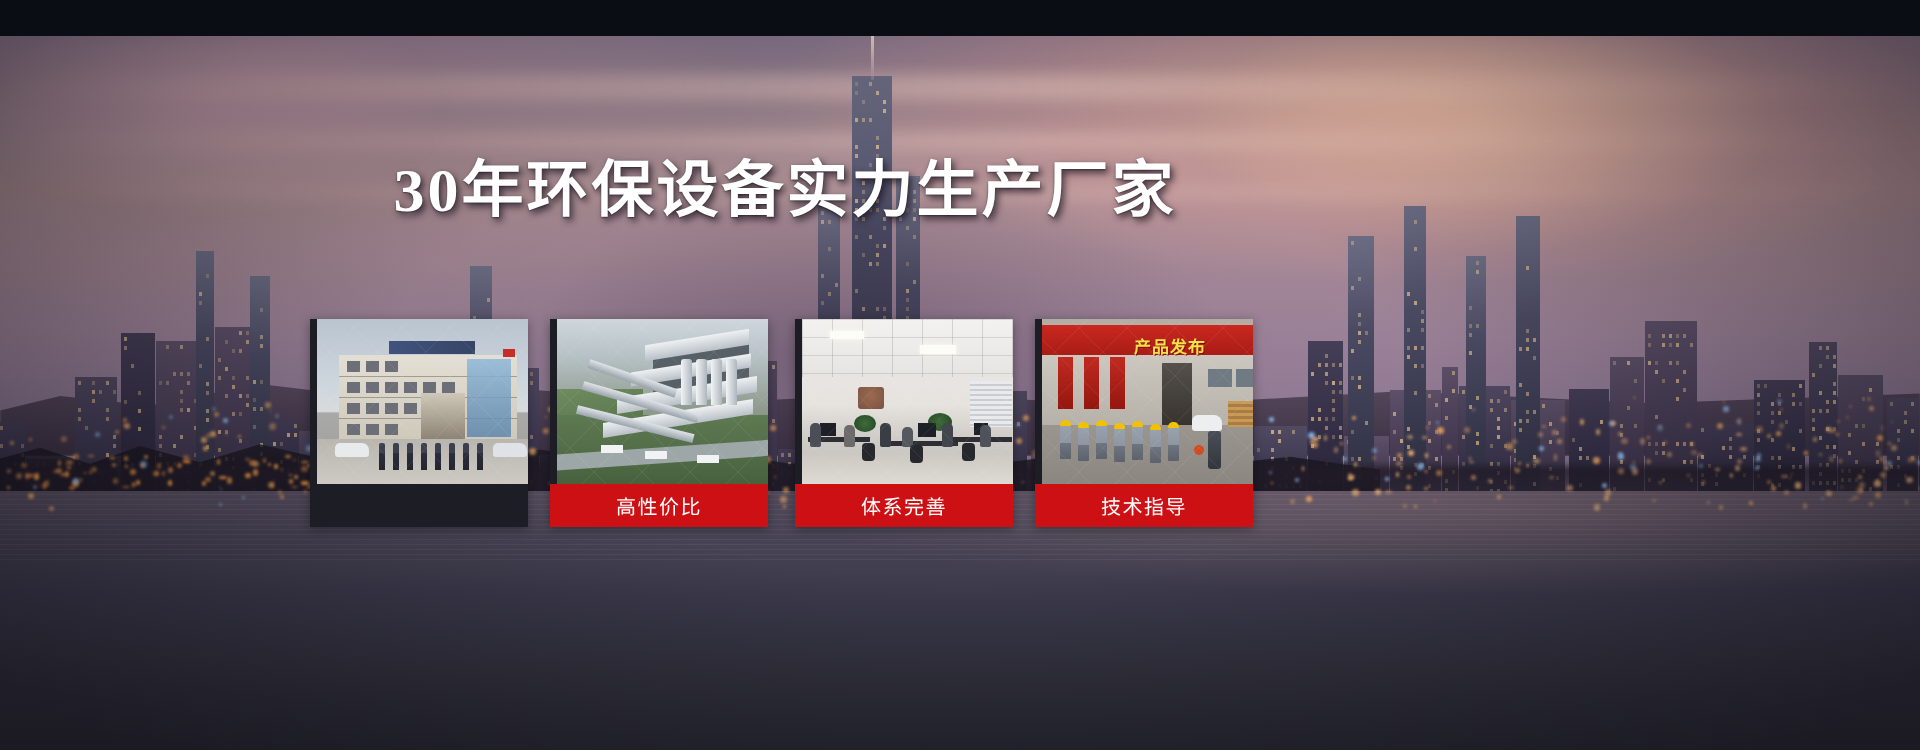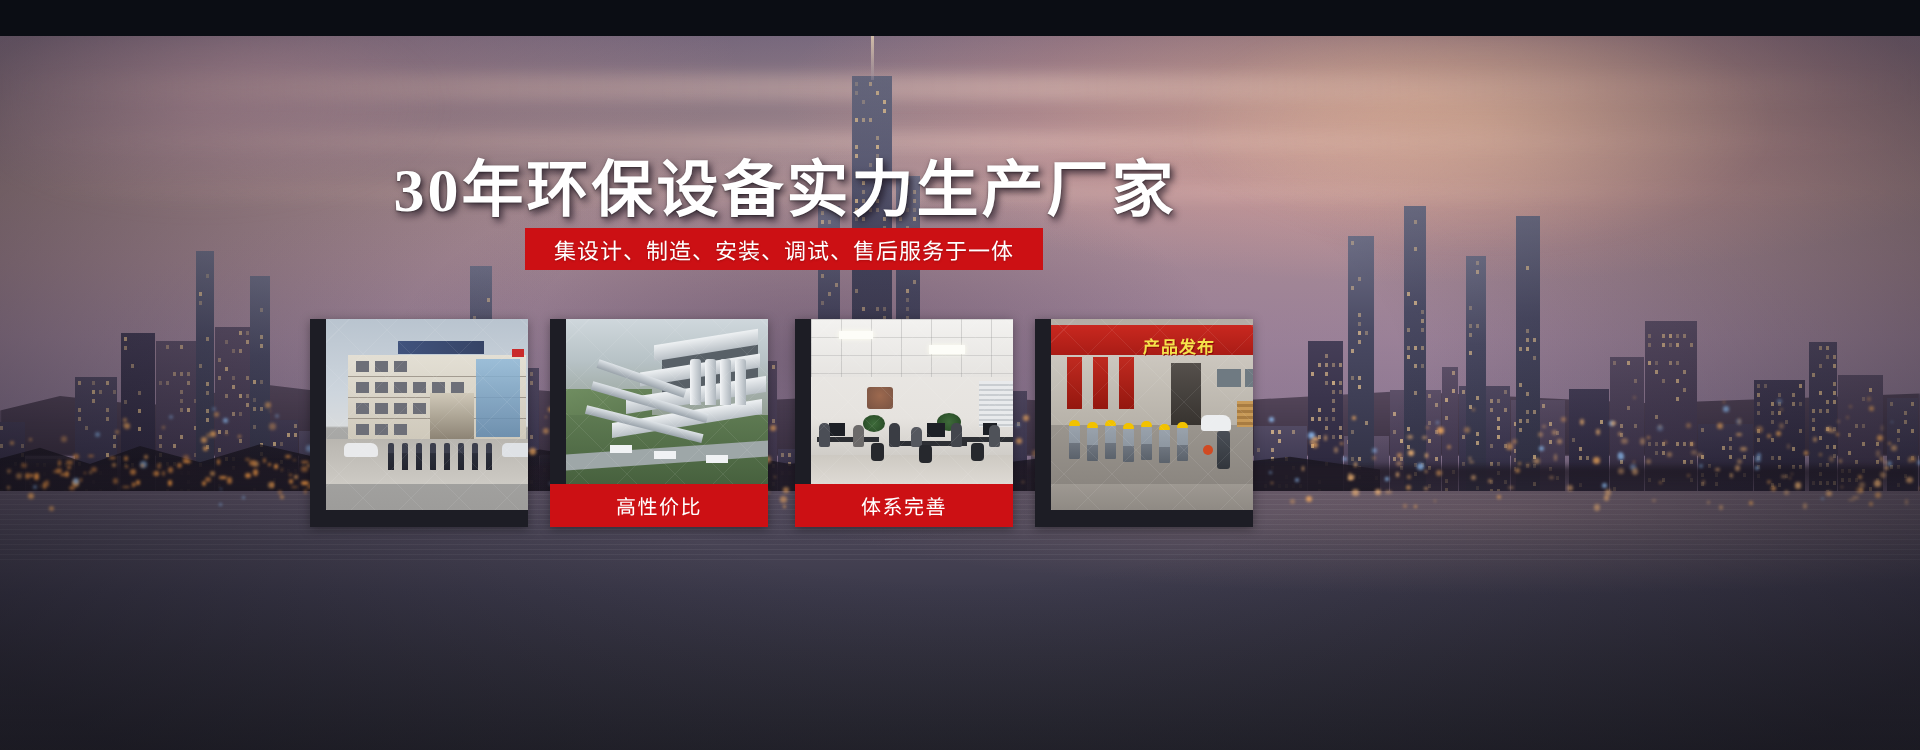--- a/index.html
+++ b/index.html
@@ -112,21 +112,21 @@
     color:#ffffff;font-size:22px;letter-spacing:1px;white-space:nowrap;
     text-shadow:0 1px 2px rgba(90,0,0,.35);
   }
 
   .cards{position:absolute;left:310px;top:283px;width:950px;height:210px;}
   .card{
     position:absolute;top:0;width:218px;height:208px;
     background:#1d1d25;overflow:hidden;
     box-shadow:0 2px 10px rgba(0,0,0,.35);
   }
-  .card .photo{position:absolute;left:16px;top:0;width:218px;height:191px;overflow:hidden;}
+  .card .photo{position:absolute;left:7px;top:0;width:218px;height:165px;overflow:hidden;}
   .card .cap{
     position:absolute;left:0;bottom:0;width:218px;height:43px;background:#cc1014;
     display:flex;align-items:center;justify-content:center;
   }
   .card .cap span{color:#fff;font-size:20px;letter-spacing:1.5px;}
   .wm{
     position:absolute;inset:0;opacity:.16;
     background-image:
       repeating-linear-gradient(45deg, rgba(255,255,255,.5) 0 1px, rgba(255,255,255,0) 1px 34px),
       repeating-linear-gradient(-45deg, rgba(255,255,255,.5) 0 1px, rgba(255,255,255,0) 1px 34px);
@@ -1827,23 +1827,20 @@
         <i class="glow-dot" style="left:1795px;top:446px;width:5.6px;height:6.5px;background:rgba(255,190,120,0.82)"></i>
       </div>
     <div class="center-dim"></div>
     <div class="vignette"></div>
   </div>
 
   <div class="content">
 
     <div class="headline">30年环保设备实力生产厂家</div>
 
-    <div class="subbanner">
-      <span>集设计、制造、安装、调试、售后服务于一体</span>
-    </div>
 
     <div class="cards">
 
       <div class="card" style="left:0px">
         <div class="photo">
           <div class="p1">
             <div class="facade">
               <div class="floor" style="top:21px"></div>
               <div class="floor" style="top:42px"></div>
               <div class="floor" style="top:63px"></div>
@@ -1981,17 +1978,20 @@
               <div class="helmet" style="left:90px;top:102px"></div>
             <div class="worker" style="left:108px;top:110px"></div>
               <div class="helmet" style="left:108px;top:105px"></div>
             <div class="worker" style="left:126px;top:108px"></div>
               <div class="helmet" style="left:126px;top:103px"></div>
             <div class="boss" style="left:166px;top:112px"></div>
             <div class="ball" style="left:152px;top:126px"></div>
           </div>
           <div class="wm"></div>
         </div>
+        <div class="cap">
+          <span>技术指导</span>
+        </div>
       </div>
 
     </div>
   </div>
 </div>
 
 </body></html>

